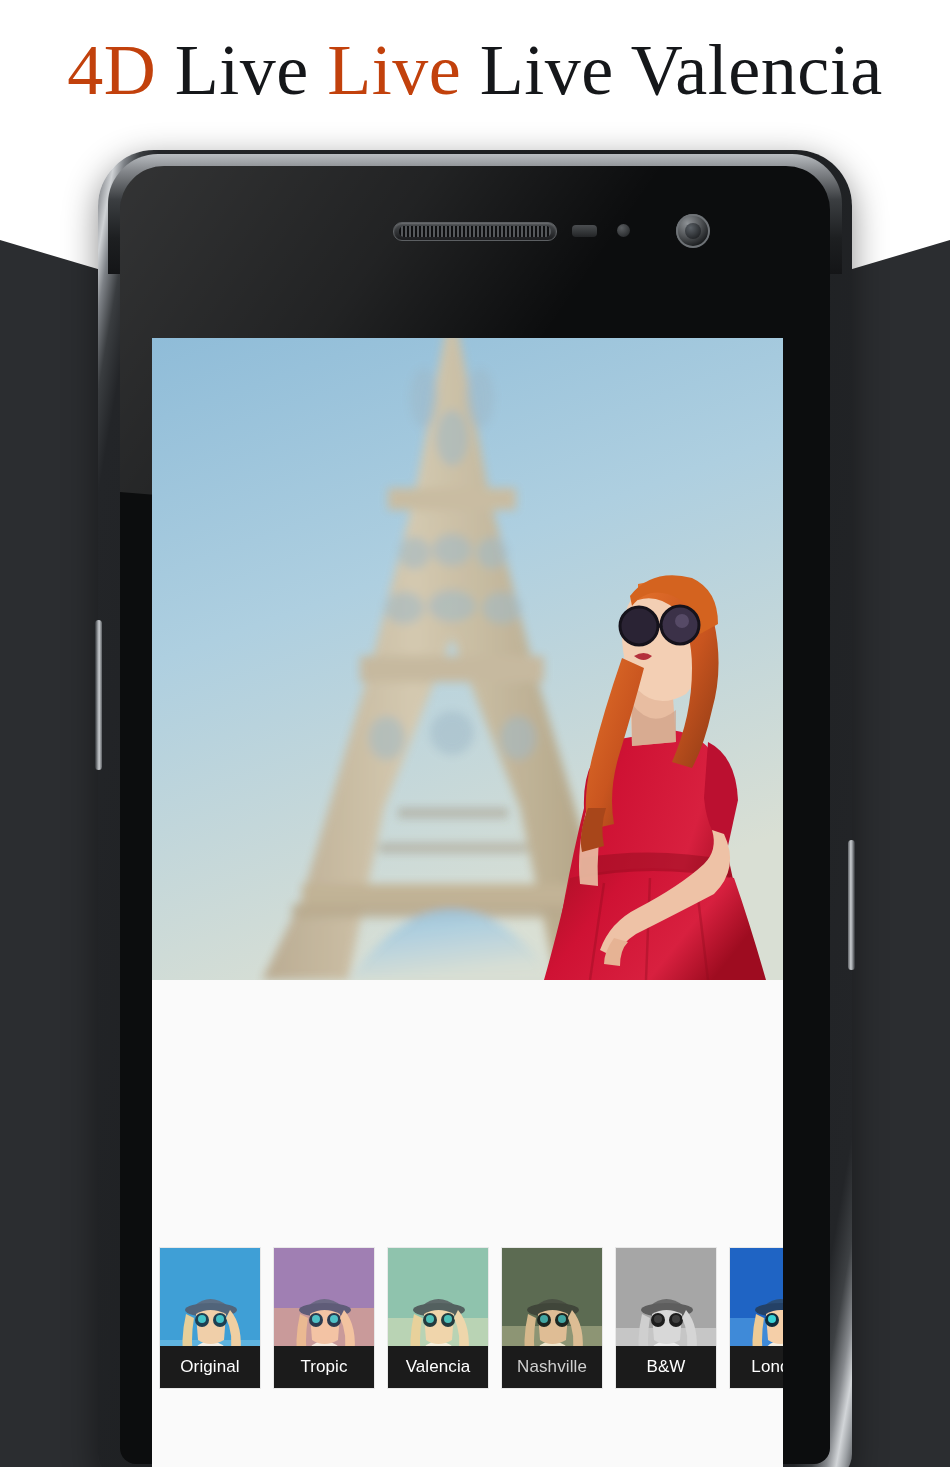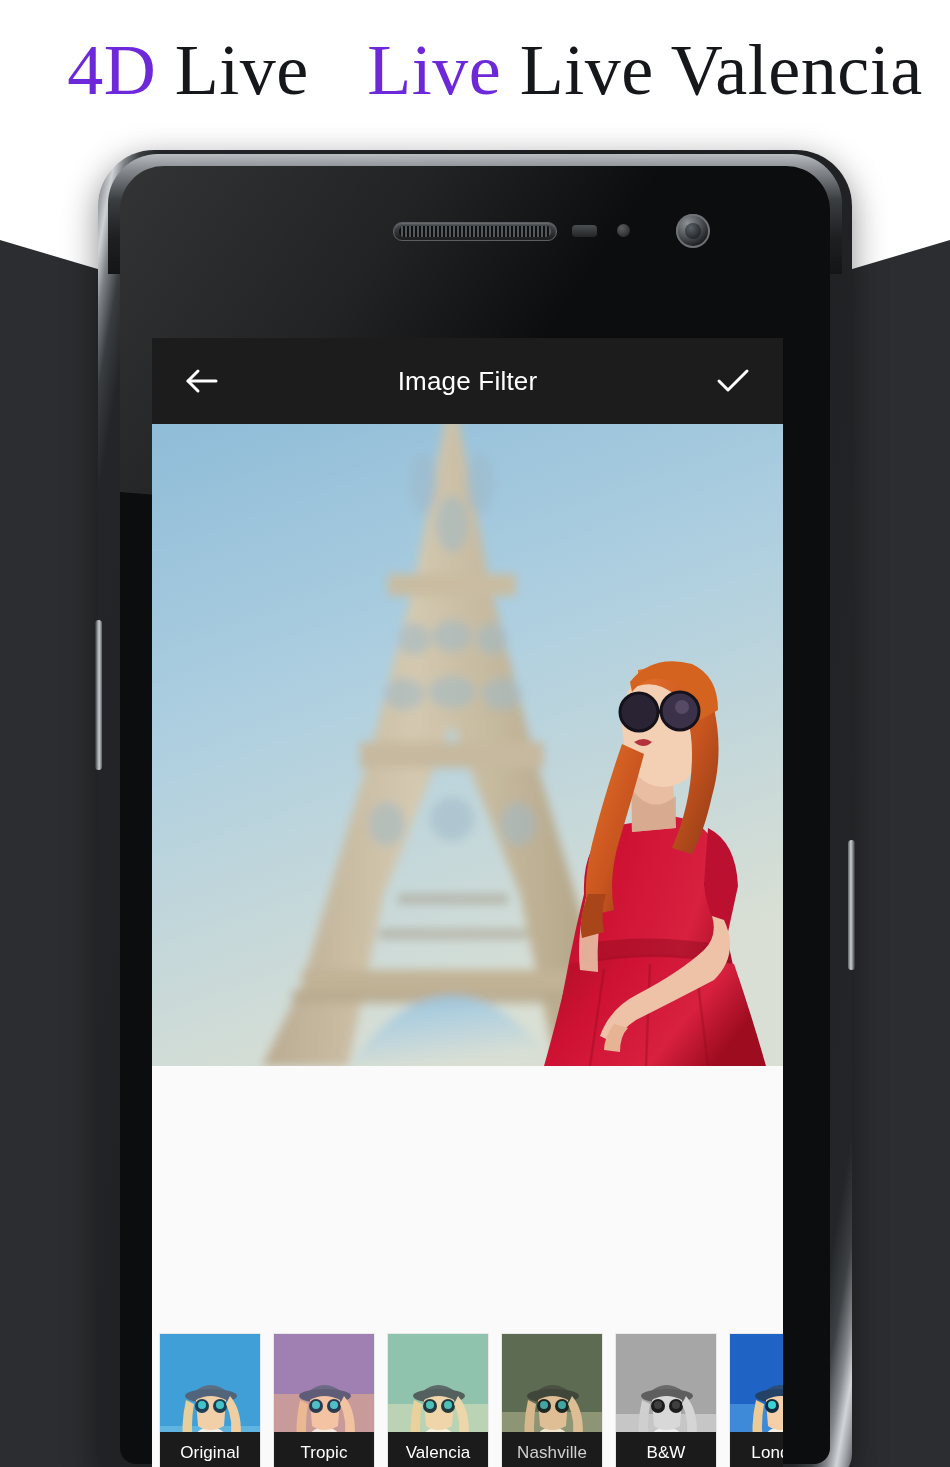--- a/index.html
+++ b/index.html
@@ -29,21 +29,21 @@
     z-index: 60;
   }
   .headline-text {
     font-family: "Liberation Serif", serif;
     font-size: 72px;
     line-height: 1;
     letter-spacing: 0.5px;
     color: #15171a;
     font-weight: 400;
   }
-  .headline-text .accent { color: #6d28d9; margin-left: 40px; }
+  .headline-text .accent { color: #c2410c; }
 
   
   .backdrop {
     position: absolute;
     top: 0; left: 0;
     width: 950px; height: 1467px;
     z-index: 5;
     pointer-events: none;
   }
   .wedge-left {
@@ -300,40 +300,20 @@
   <div class="speaker"></div>
   <div class="sensor-a"></div>
   <div class="sensor-b"></div>
   <div class="camera"></div>
 
   <div class="btn-volume"></div>
   <div class="btn-power"></div>
 
   <div class="screen">
 
-    <div class="appbar">
-      <button class="icon-btn">
-        <span>
-          <svg width="34" height="26" viewBox="0 0 34 26" aria-hidden="true">
-            <path d="M3 13 H31" stroke="#ffffff" stroke-width="3" fill="none" stroke-linecap="round"></path>
-            <path d="M13 3 L3 13 L13 23" stroke="#ffffff" stroke-width="3" fill="none" stroke-linecap="round" stroke-linejoin="round"></path>
-          </svg>
-        </span>
-      </button>
-
-      <div class="appbar-title">Image Filter</div>
-
-      <button class="icon-btn right">
-        <span>
-          <svg width="36" height="28" viewBox="0 0 36 28" aria-hidden="true">
-            <path d="M4 14 L13 23 L32 4" stroke="#ffffff" stroke-width="3" fill="none" stroke-linecap="round" stroke-linejoin="round"></path>
-          </svg>
-        </span>
-      </button>
-    </div>
 
     <div class="preview-area">
 
       <div class="photo">
         <svg viewBox="0 0 631 642" preserveAspectRatio="xMidYMid slice" aria-hidden="true">
           <defs>
             <linearGradient id="sky" x1="0" y1="0" x2="0.35" y2="1">
               <stop offset="0%" stop-color="#8fbcd8"></stop>
               <stop offset="45%" stop-color="#aecfe0"></stop>
               <stop offset="100%" stop-color="#d9dfd4"></stop>

